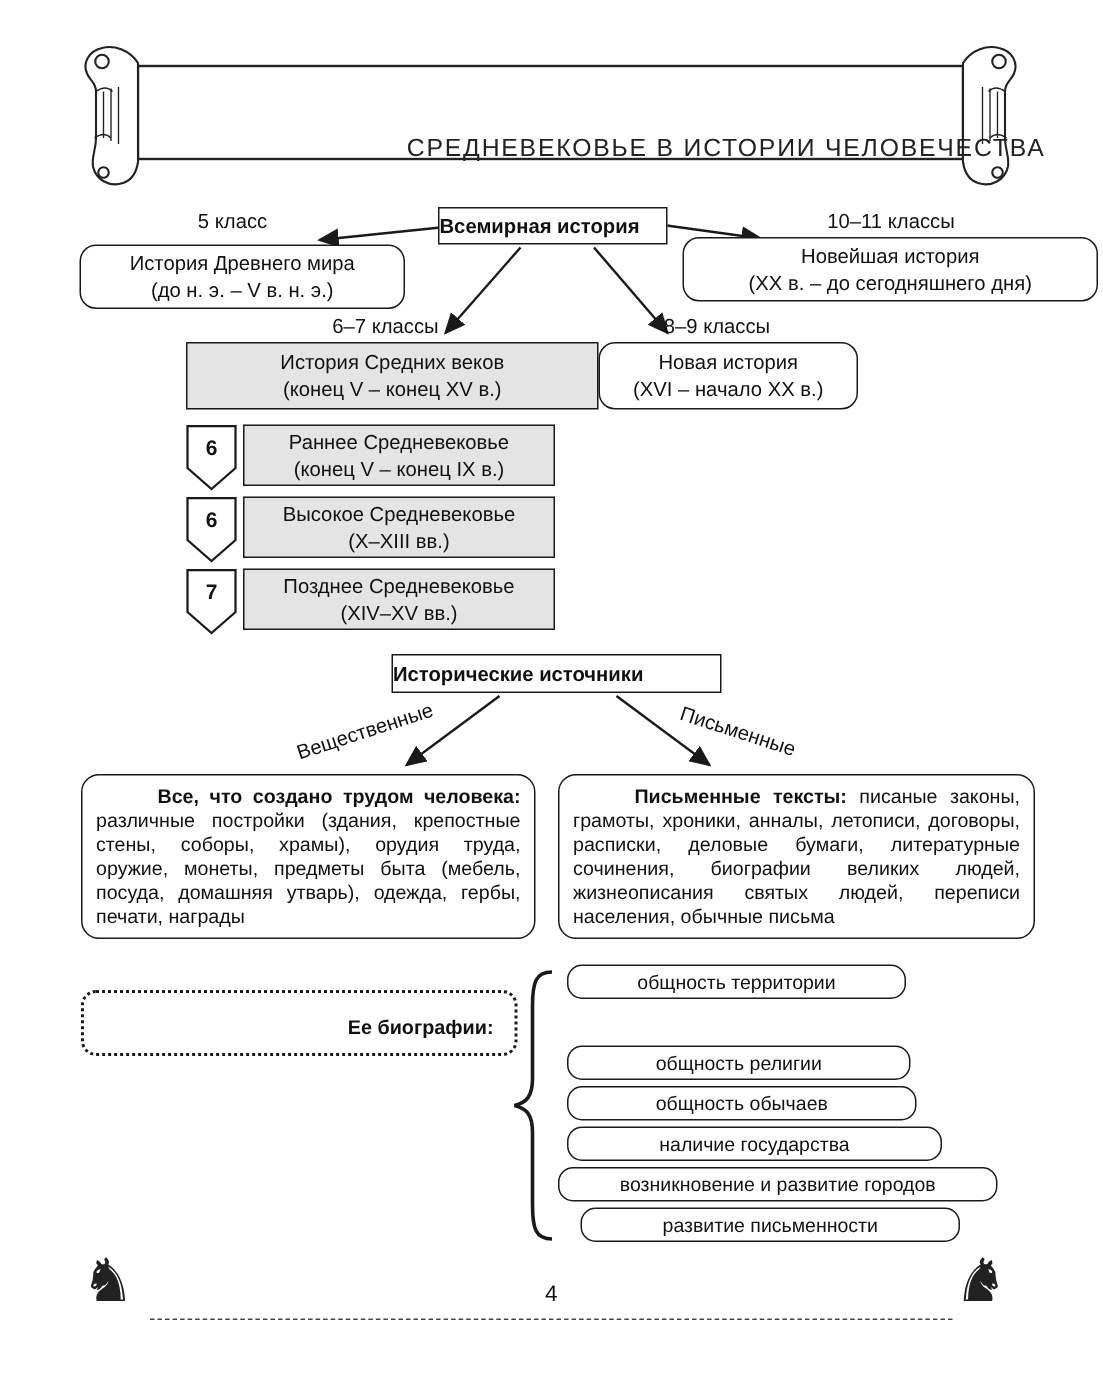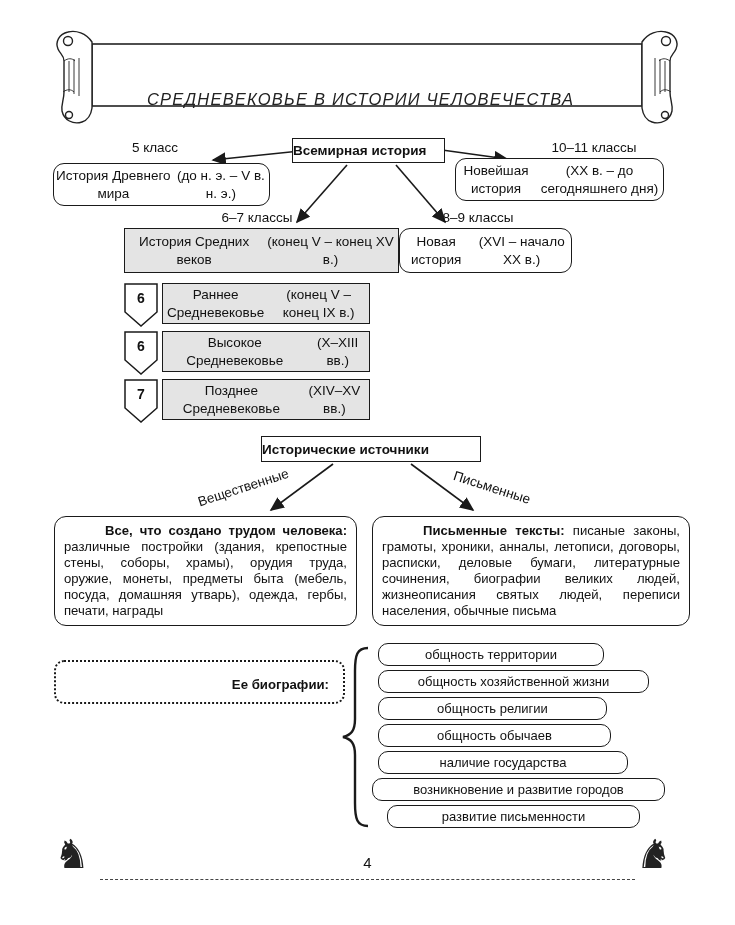--- a/index.html
+++ b/index.html
@@ -2,26 +2,26 @@
 <html><head>
 <meta charset="utf-8">
 <style>
   * { margin:0; padding:0; box-sizing:border-box; }
   html,body { background:#ffffff; }
   body { font-family:"Liberation Sans", sans-serif; color:#111; }
   .page { position:relative; width:735px; height:925px; background:#fff; overflow:hidden; }
 
   
   .banner { position:absolute; left:52px; top:28px; width:630px; height:100px; }
-  .banner-title { position:absolute; left:95px; top:62px; width:550px; text-align:left;
-                  font-size:16.5px; letter-spacing:1.2px; color:#222;font-style:italic; }
+  .banner-title { position:absolute; left:95px; top:62px; width:550px; text-align:right;
+                  font-size:16.5px; letter-spacing:1.2px; color:#222; }
 
   
   .vbox { position:absolute; border:1.4px solid #1a1a1a; background:#fff;
-          display:flex; flex-direction:row; align-items:center; justify-content:center;
+          display:flex; flex-direction:column; align-items:center; justify-content:center;
           text-align:center; font-size:13.5px; line-height:1.3; }
   .rounded { border-radius:11px; }
   .grey { background:#e4e4e4; }
   .head-box { position:absolute; border:1.5px solid #1a1a1a; background:#fff;
               display:flex; align-items:center; 
               font-weight:bold; font-size:13.5px; }
   .lbl { position:absolute; font-size:13.5px; white-space:nowrap; text-align:center; }
 
   
   .tag { position:absolute; width:34px; height:44px; }
@@ -112,21 +112,21 @@
   <div class="lbl" style="left:110px; top:140px; width:90px;">5 класс</div>
   <div class="lbl" style="left:544px; top:140px; width:100px;">10–11 классы</div>
   <div class="lbl" style="left:212px; top:210px; width:90px;">6–7 классы</div>
   <div class="lbl" style="left:433px; top:210px; width:90px;">8–9 классы</div>
 
   <div class="vbox rounded" style="left:53px; top:163px; width:217px; height:43px;">
     <div>История Древнего мира</div>
     <div>(до н. э. – V в. н. э.)</div>
   </div>
 
-  <div class="vbox rounded" style="left:455px; top:158px; width:209px; height:43px;">
+  <div class="vbox rounded" style="left:455px; top:158px; width:277px; height:43px;">
     <div>Новейшая история</div>
     <div>(XX в. – до сегодняшнего дня)</div>
   </div>
 
   <div class="vbox grey" style="left:124px; top:228px; width:275px; height:45px;">
     <div>История Средних веков</div>
     <div>(конец V – конец XV в.)</div>
   </div>
 
   <div class="vbox rounded" style="left:399px; top:228px; width:173px; height:45px;">
@@ -186,21 +186,20 @@
 
   <div class="dotted" style="left:54px; top:660px; width:291px;">
     <div class="features-label">Ее биографии:</div>
   </div>
 
   <svg style="position:absolute; left:340px; top:645px;" width="30" height="184" viewBox="0 0 30 184">
     <path d="M28,3 C17,3 15,10 15,26 L15,74 C15,86 11,90 3,92 C11,94 15,98 15,110 L15,158 C15,174 17,181 28,181" fill="none" stroke="#1a1a1a" stroke-width="2.4"></path>
   </svg>
 
   <div class="feature f1">общность территории</div>
-  <div class="feature f2">общность хозяйственной жизни</div>
   <div class="feature f3">общность религии</div>
   <div class="feature f4">общность обычаев</div>
   <div class="feature f5">наличие государства</div>
   <div class="feature f6">возникновение и развитие городов</div>
   <div class="feature f7">развитие письменности</div>
 
   <div class="knight left">♞</div>
   <div class="knight right">♞</div>
   <div class="page-num">4</div>
   <div class="dash-line"></div>

